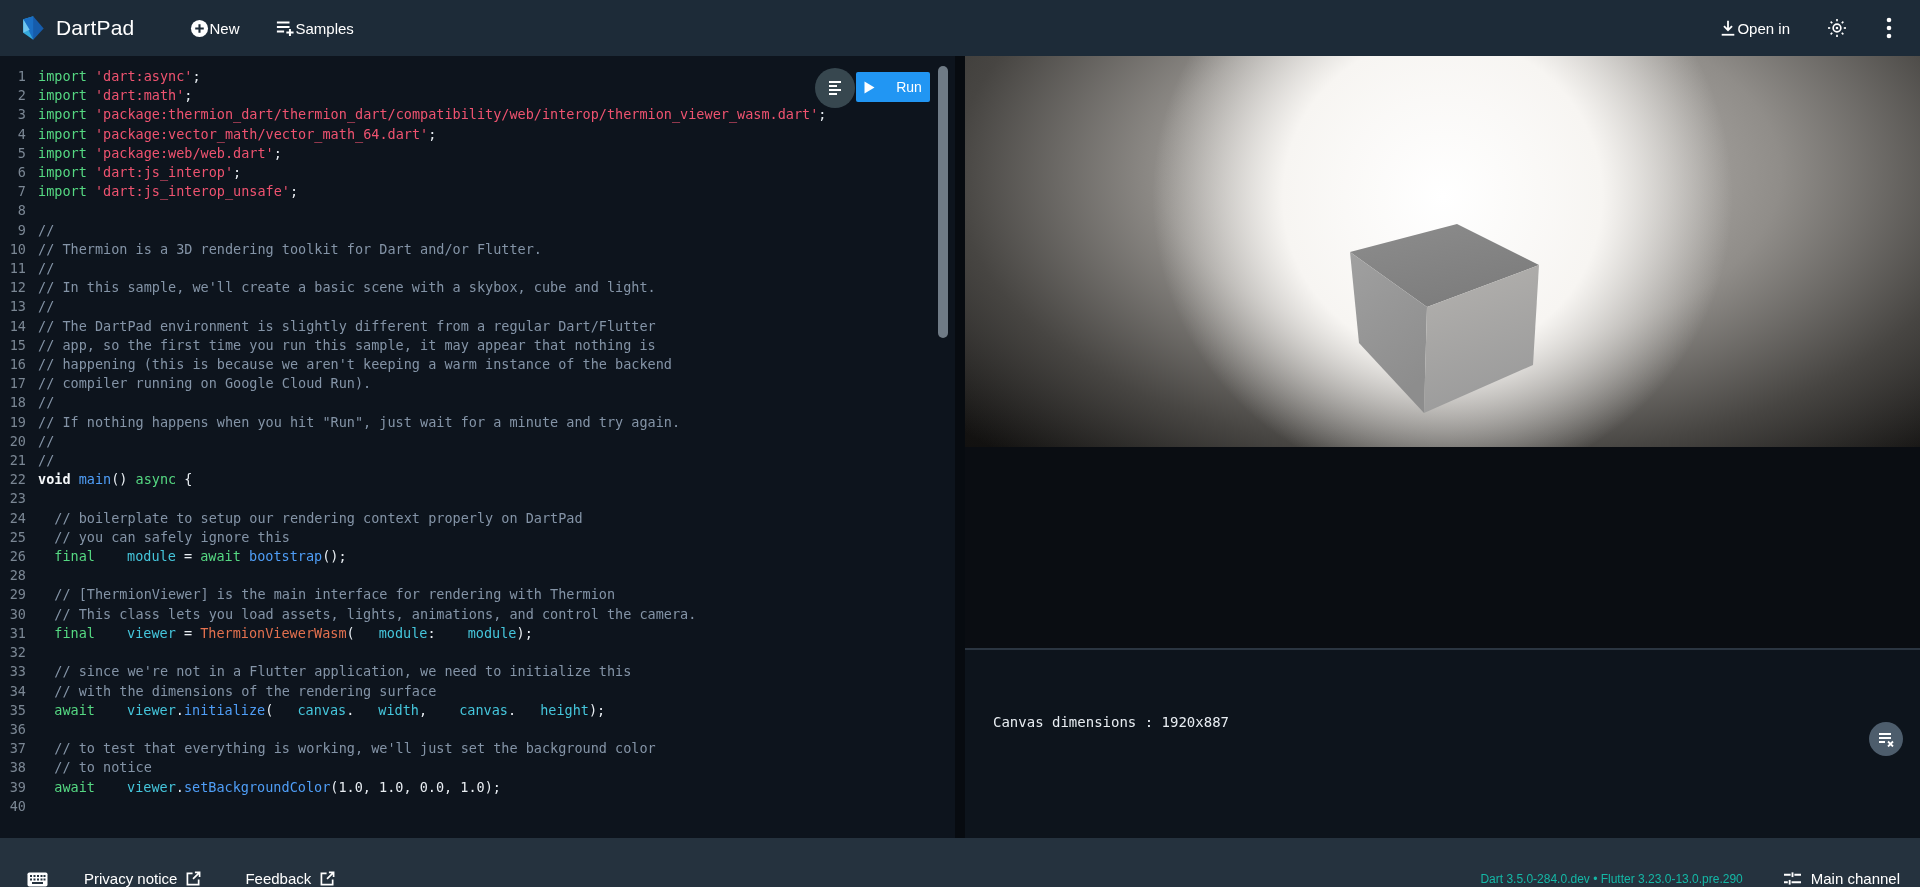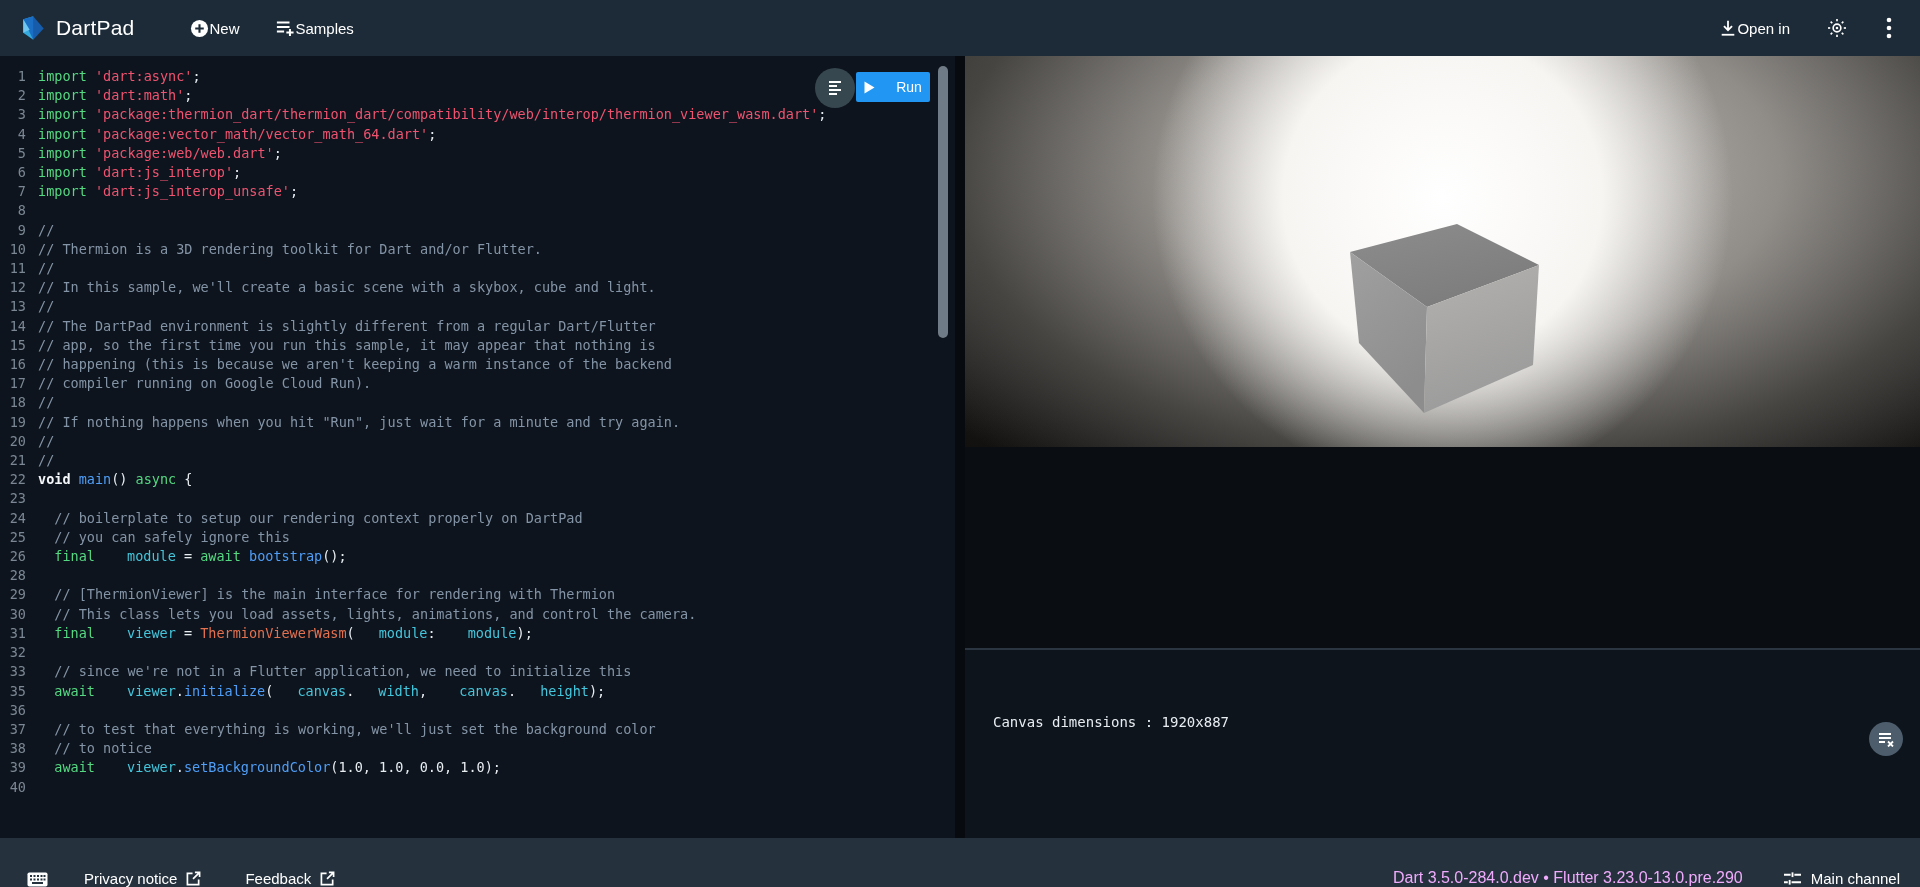--- a/index.html
+++ b/index.html
@@ -65,21 +65,21 @@
                background:#4d5d6c; display:flex; align-items:center; justify-content:center; cursor:pointer; }
 
   
   .footer { position:absolute; left:0; bottom:0; width:1920px; height:49px; background:#25323e;
             display:flex; align-items:flex-end; color:#fff; z-index:5; }
   .fbtn { display:flex; align-items:center; gap:9px; font-size:15px; font-weight:500; color:#fff; cursor:pointer; }
   .kbd-btn { margin-left:27px; cursor:pointer; display:flex; }
   .privacy { margin-left:36px; }
   .feedback { margin-left:44px; }
   .footer-right { margin-left:auto; display:flex; align-items:center; }
-  .versions { font-size:16px; font-weight:400; color:#f0abfc;margin-left:40px; }
+  .versions { font-size:12px; font-weight:400; color:#14b8a6;margin-left:40px; }
   .channel { margin-left:40px; margin-right:20px; }
 </style>
 </head>
 <body>
 
 <div class="stage">
 
   <div class="header">
     <svg class="logo" viewBox="0 0 24 24">
       <path d="M4.5 4.5 L13 2 L13 22 L4.5 16 Z" fill="#35aadc"></path>
@@ -165,20 +165,21 @@
         <div class="code-line"><span class="ln">23</span><span class="lc"></span></div>
         <div class="code-line"><span class="ln">24</span><span class="lc"><span class="tk-cmt">  // boilerplate to setup our rendering context properly on DartPad</span></span></div>
         <div class="code-line"><span class="ln">25</span><span class="lc"><span class="tk-cmt">  // you can safely ignore this</span></span></div>
         <div class="code-line"><span class="ln">26</span><span class="lc"><span class="tk-pl">  </span><span class="tk-kw">final</span><span class="tk-pl"> </span><span class="tk-vr">module</span><span class="tk-pl"> = </span><span class="tk-kw">await</span><span class="tk-pl"> </span><span class="tk-fn">bootstrap</span><span class="tk-pl">();</span></span></div>
         <div class="code-line"><span class="ln">28</span><span class="lc"></span></div>
         <div class="code-line"><span class="ln">29</span><span class="lc"><span class="tk-cmt">  // [ThermionViewer] is the main interface for rendering with Thermion</span></span></div>
         <div class="code-line"><span class="ln">30</span><span class="lc"><span class="tk-cmt">  // This class lets you load assets, lights, animations, and control the camera.</span></span></div>
         <div class="code-line"><span class="ln">31</span><span class="lc"><span class="tk-pl">  </span><span class="tk-kw">final</span><span class="tk-pl"> </span><span class="tk-vr">viewer</span><span class="tk-pl"> = </span><span class="tk-cls">ThermionViewerWasm</span><span class="tk-pl">(</span><span class="tk-vr">module</span><span class="tk-pl">: </span><span class="tk-vr">module</span><span class="tk-pl">);</span></span></div>
         <div class="code-line"><span class="ln">32</span><span class="lc"></span></div>
         <div class="code-line"><span class="ln">33</span><span class="lc"><span class="tk-cmt">  // since we're not in a Flutter application, we need to initialize this</span></span></div>
+        <div class="code-line"><span class="ln">34</span><span class="lc"><span class="tk-cmt">  // with the dimensions of the rendering surface</span></span></div>
         <div class="code-line"><span class="ln">35</span><span class="lc"><span class="tk-pl">  </span><span class="tk-kw">await</span><span class="tk-pl"> </span><span class="tk-vr">viewer</span><span class="tk-pl">.</span><span class="tk-fn">initialize</span><span class="tk-pl">(</span><span class="tk-vr">canvas</span><span class="tk-pl">.</span><span class="tk-vr">width</span><span class="tk-pl">, </span><span class="tk-vr">canvas</span><span class="tk-pl">.</span><span class="tk-vr">height</span><span class="tk-pl">);</span></span></div>
         <div class="code-line"><span class="ln">36</span><span class="lc"></span></div>
         <div class="code-line"><span class="ln">37</span><span class="lc"><span class="tk-cmt">  // to test that everything is working, we'll just set the background color</span></span></div>
         <div class="code-line"><span class="ln">38</span><span class="lc"><span class="tk-cmt">  // to notice</span></span></div>
         <div class="code-line"><span class="ln">39</span><span class="lc"><span class="tk-pl">  </span><span class="tk-kw">await</span><span class="tk-pl"> </span><span class="tk-vr">viewer</span><span class="tk-pl">.</span><span class="tk-fn">setBackgroundColor</span><span class="tk-pl">(1.0, 1.0, 0.0, 1.0);</span></span></div>
         <div class="code-line"><span class="ln">40</span><span class="lc"></span></div>
       </div>
     <div class="format-btn">
       <svg width="18" height="16" viewBox="0 0 18 16">
         <path d="M3 2 H15 M3 6 H11 M3 10 H15 M3 14 H11" stroke="#fff" stroke-width="2"></path>

